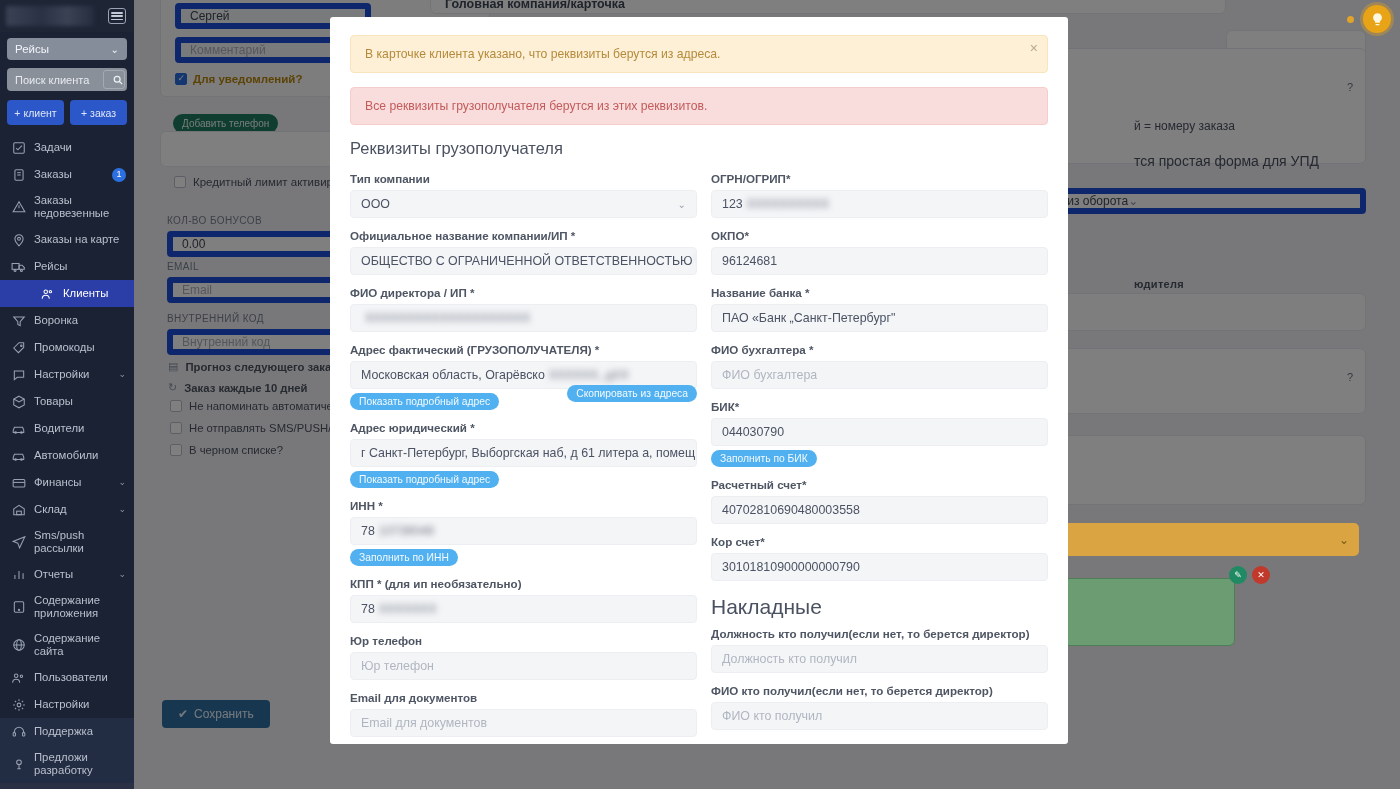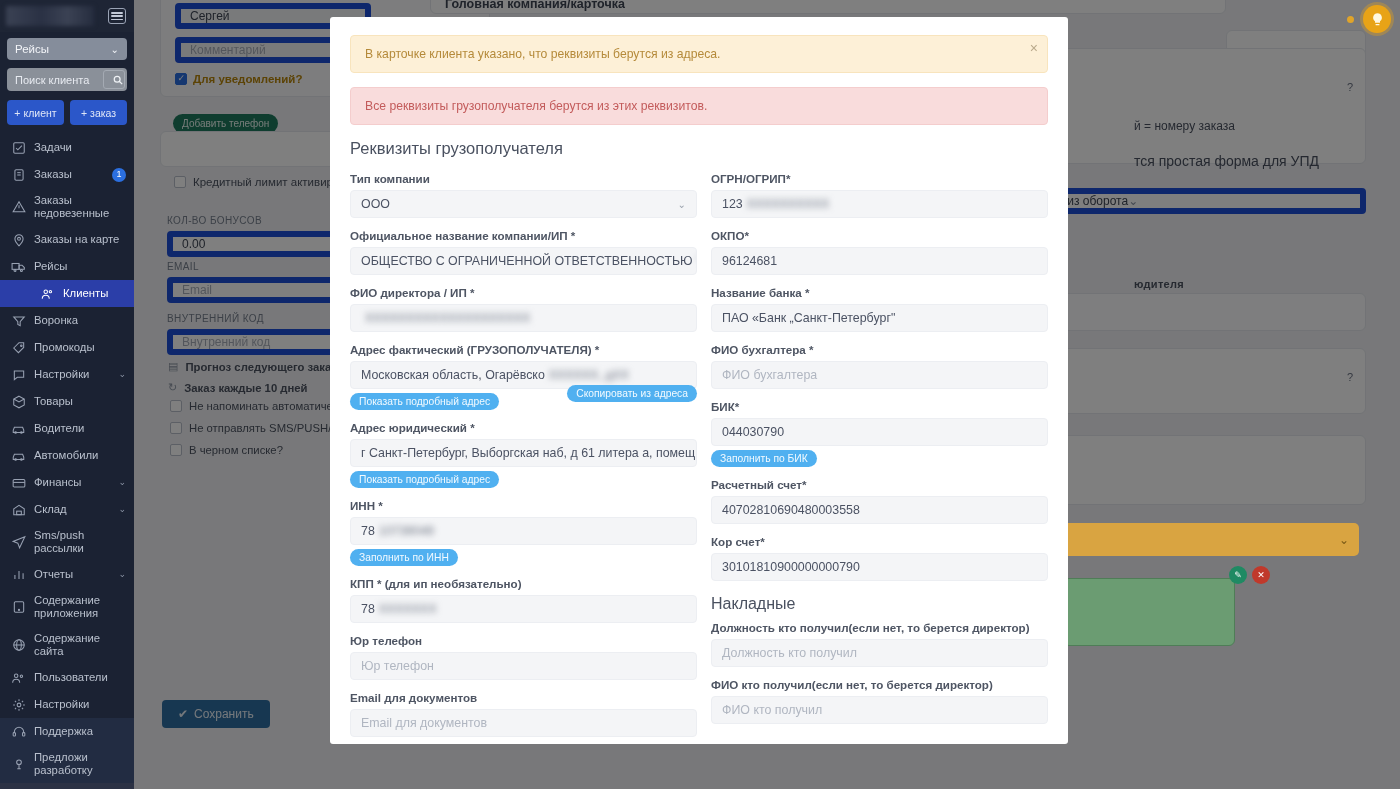--- a/index.html
+++ b/index.html
@@ -125,21 +125,21 @@
     position: relative; border-radius: 4px; padding: 11px 30px 11px 14px;
     font-size: 12.2px; margin-bottom: 14px;
   }
   .alert-warn { background: #fdf0d7; border: 1px solid #f8e4bd; color: #b58a3a; }
   .alert-err  { background: #f9dcdc; border: 1px solid #f4cdcd; color: #c35b5b; }
   .alert-close {
     position: absolute; right: 9px; top: 5px;
     color: #b9a98b; font-size: 14px; line-height: 1;
   }
   .sec-title { font-size: 16.5px; color: #4a5160; font-weight: 400; margin: 6px 0 14px 0; }
-  .sec-title.sub { font-size: 16px; margin: 14px 0 8px 0; }
+  .sec-title.sub { font-size: 21px; margin: 14px 0 8px 0; }
 
   .cols { display: flex; gap: 14px; }
   .col { width: 347px; }
   .field { margin-bottom: 11px; position: relative; }
   .flabel { font-size: 11.6px; font-weight: bold; color: #4e5563; margin-bottom: 5px; display:block; }
   .finput {
     background: #f4f5f7; border: 1px solid #eceef2; border-radius: 4px;
     height: 28px; display: flex; align-items: center; padding: 0 10px;
     font-size: 12.4px; color: #4b5263; overflow: hidden; white-space: nowrap;
   }

